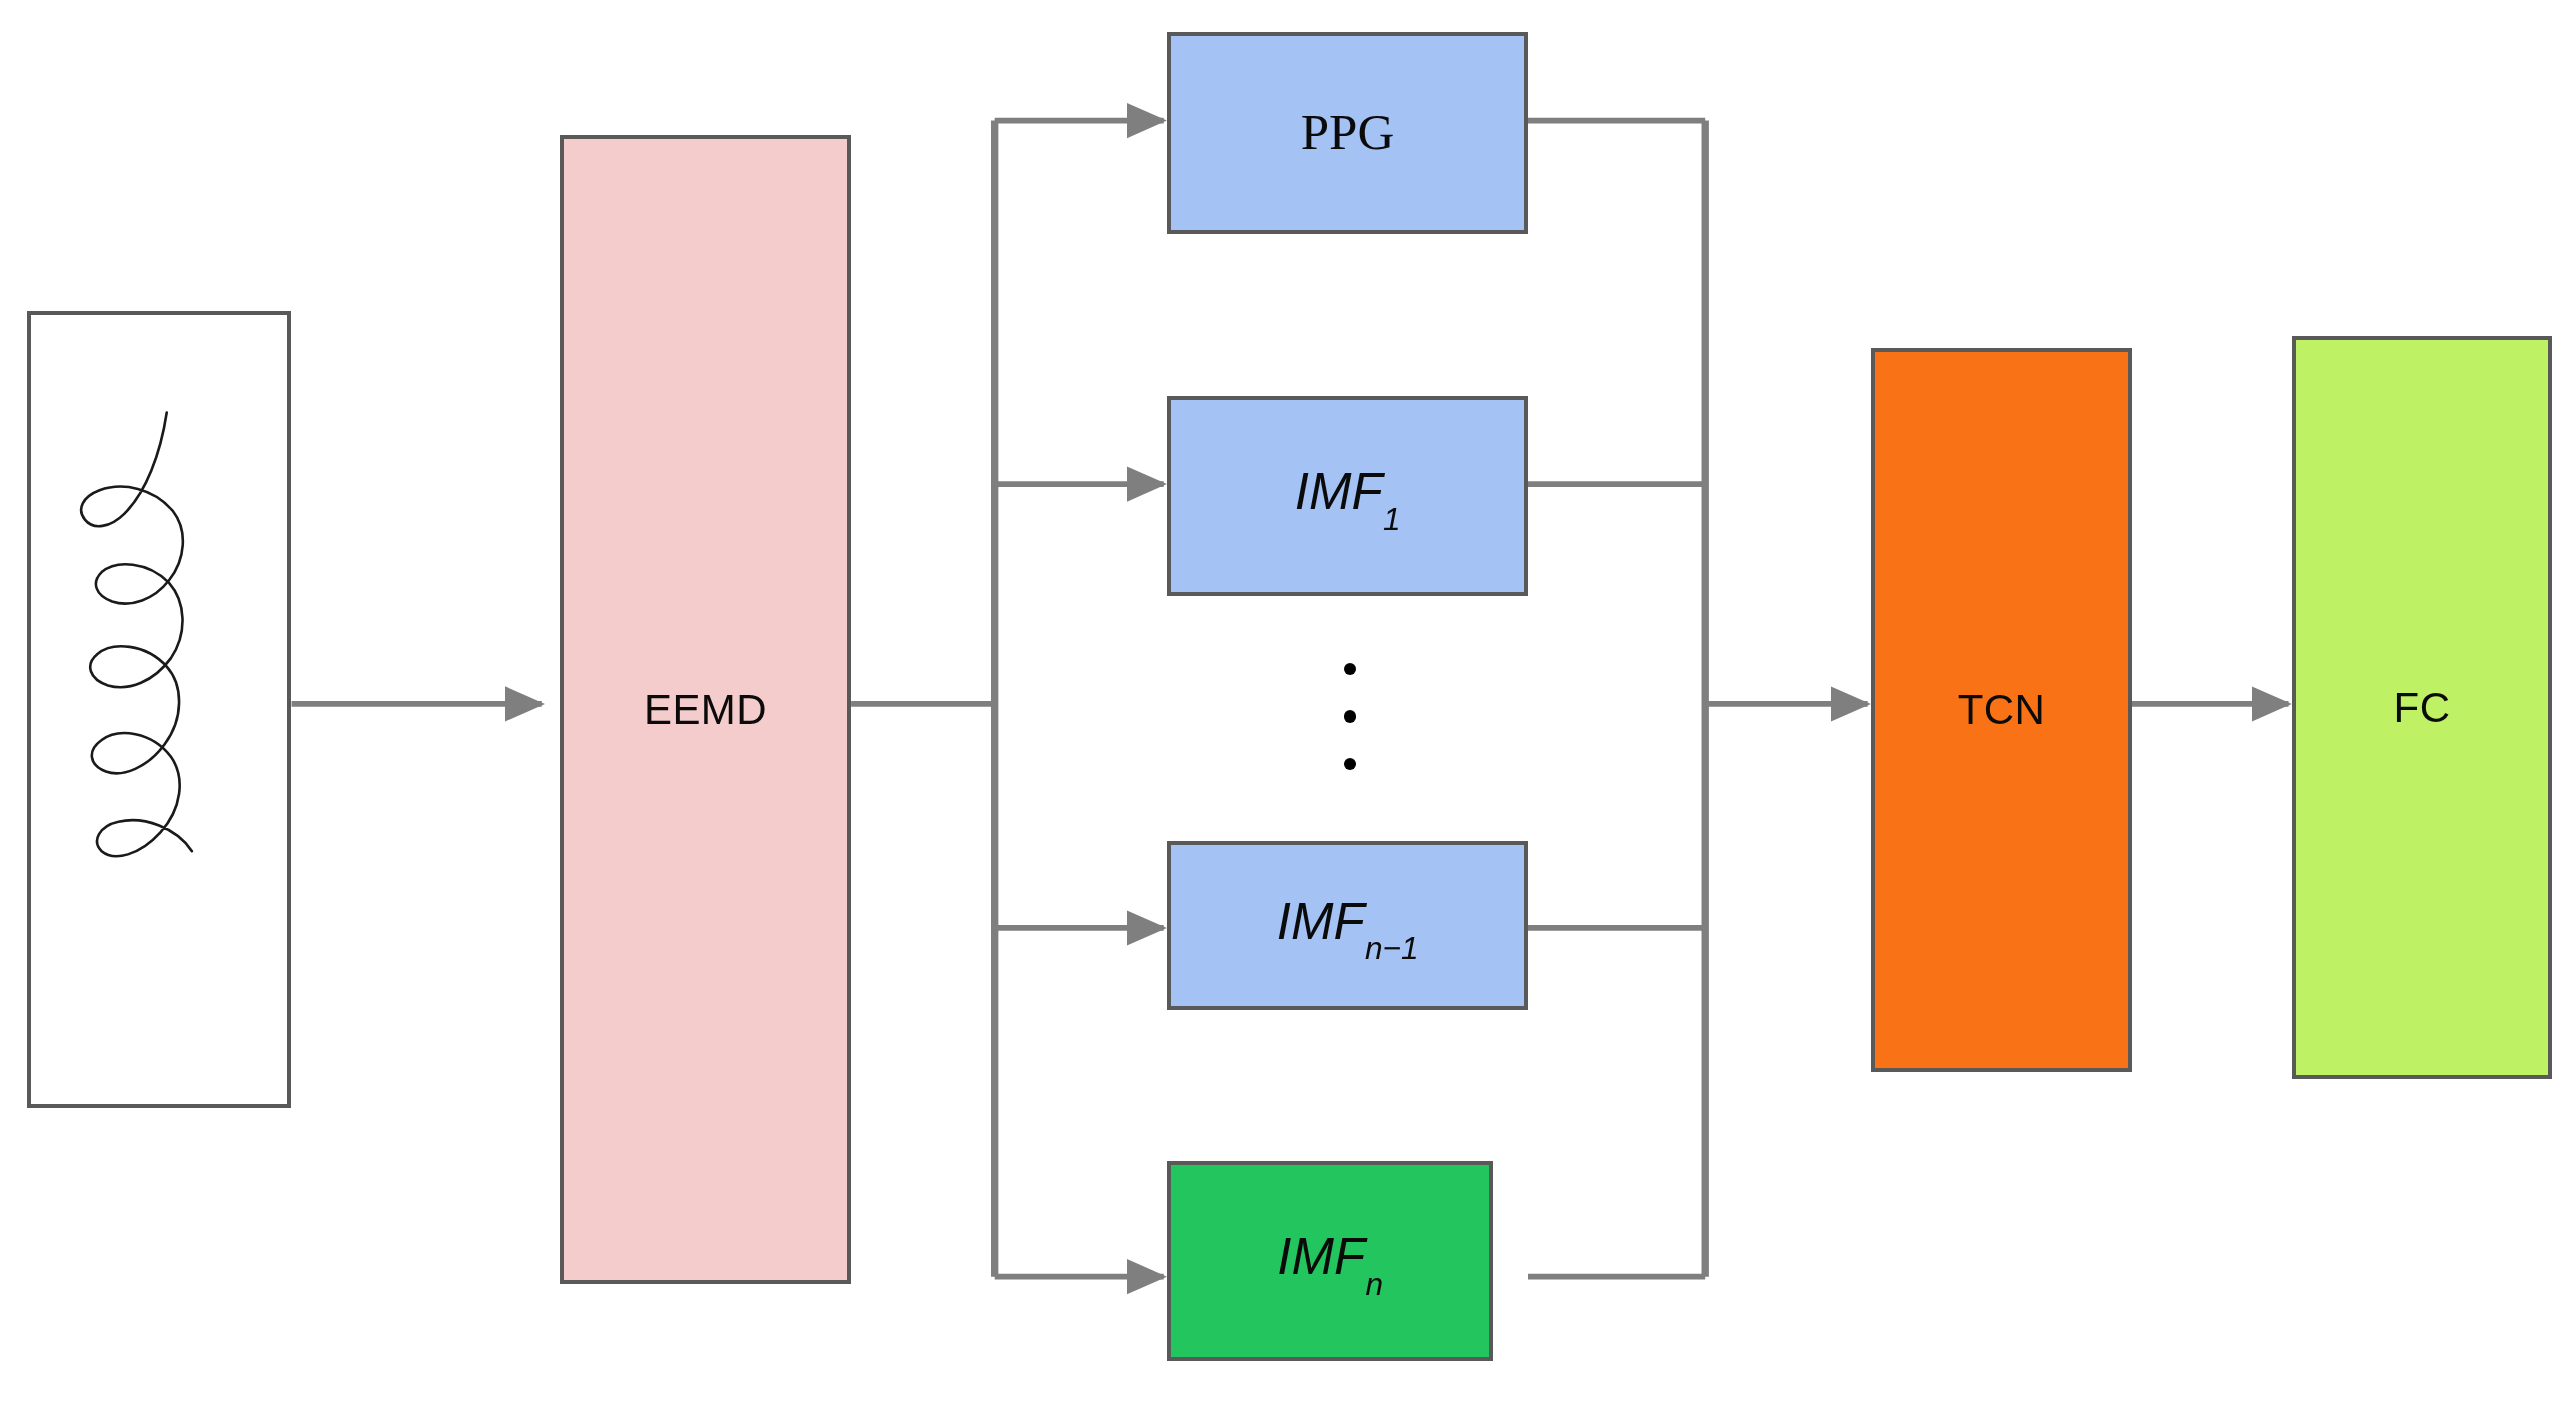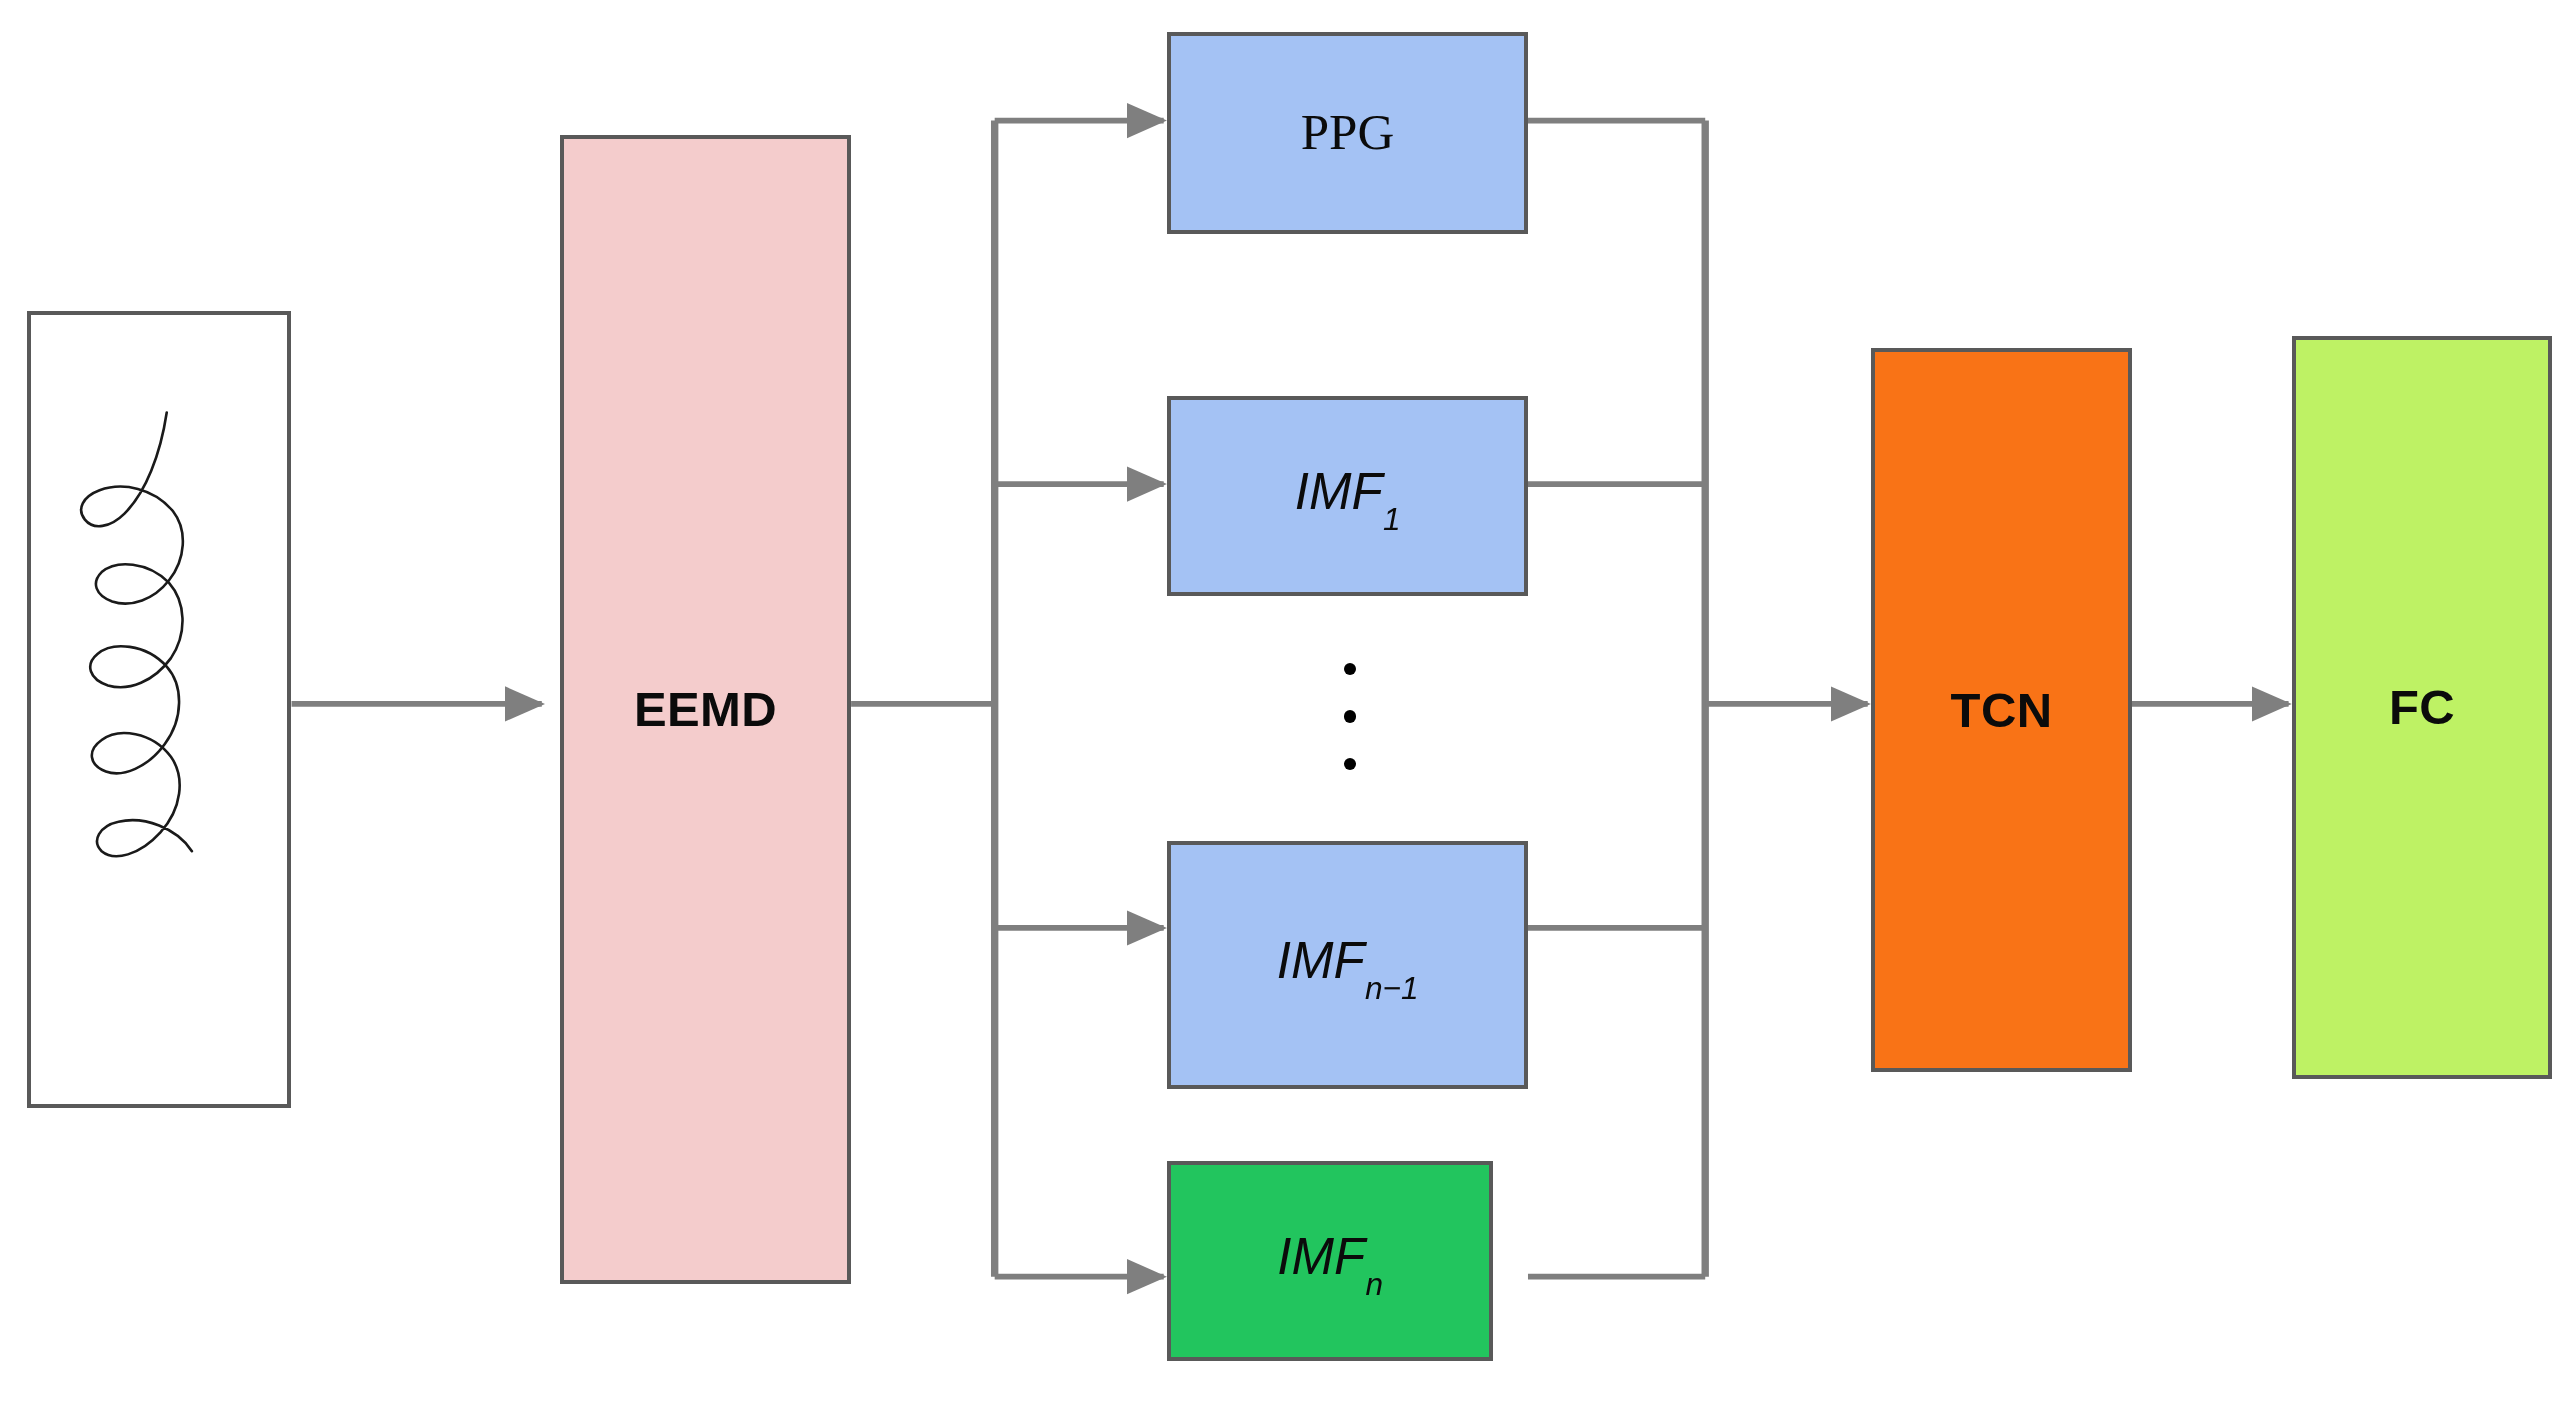--- a/index.html
+++ b/index.html
@@ -27,26 +27,25 @@
     box-sizing: border-box;
     border: 4.9px solid #595959;
     display: flex;
     align-items: center;
     justify-content: center;
     z-index: 3;
     margin-top: 12px;
   }
   .node-label {
     font-family: "Liberation Sans", sans-serif;
-    font-size: 49px;
+    font-size: 42px;
     color: #0b0b0b;
     line-height: 1;
     letter-spacing: 0.4px;
     white-space: nowrap;
-    font-weight: bold;
   }
   .math-label {
     font-family: Liberation Sans, sans-serif;
     font-style: italic;
     font-size: 51px;
     color: #0b0b0b;
     line-height: 1;
     white-space: nowrap;
   }
   .math-label .sub {
@@ -189,21 +188,21 @@
       <span>IMF</span><span class="sub">1</span>
     </span>
   </div>
 
   <div class="ellipsis-dots" style="left:1344px; top:663px; width:12.3px; height:107px;">
     <i></i>
     <i></i>
     <i></i>
   </div>
 
-  <div class="node-box" style="left:1167px; top:829px; width:361px; height:248px; background:#A4C2F4;">
+  <div class="node-box" style="left:1167px; top:829px; width:361px; height:169px; background:#A4C2F4;">
     <span class="math-label">
       <span>IMF</span><span class="sub">n−1</span>
     </span>
   </div>
 
   <div class="node-box" style="left:1167px; top:1149px; width:326px; height:200px; background:#22c55e;">
     <span class="math-label">
       <span>IMF</span><span class="sub">n</span>
     </span>
   </div>

